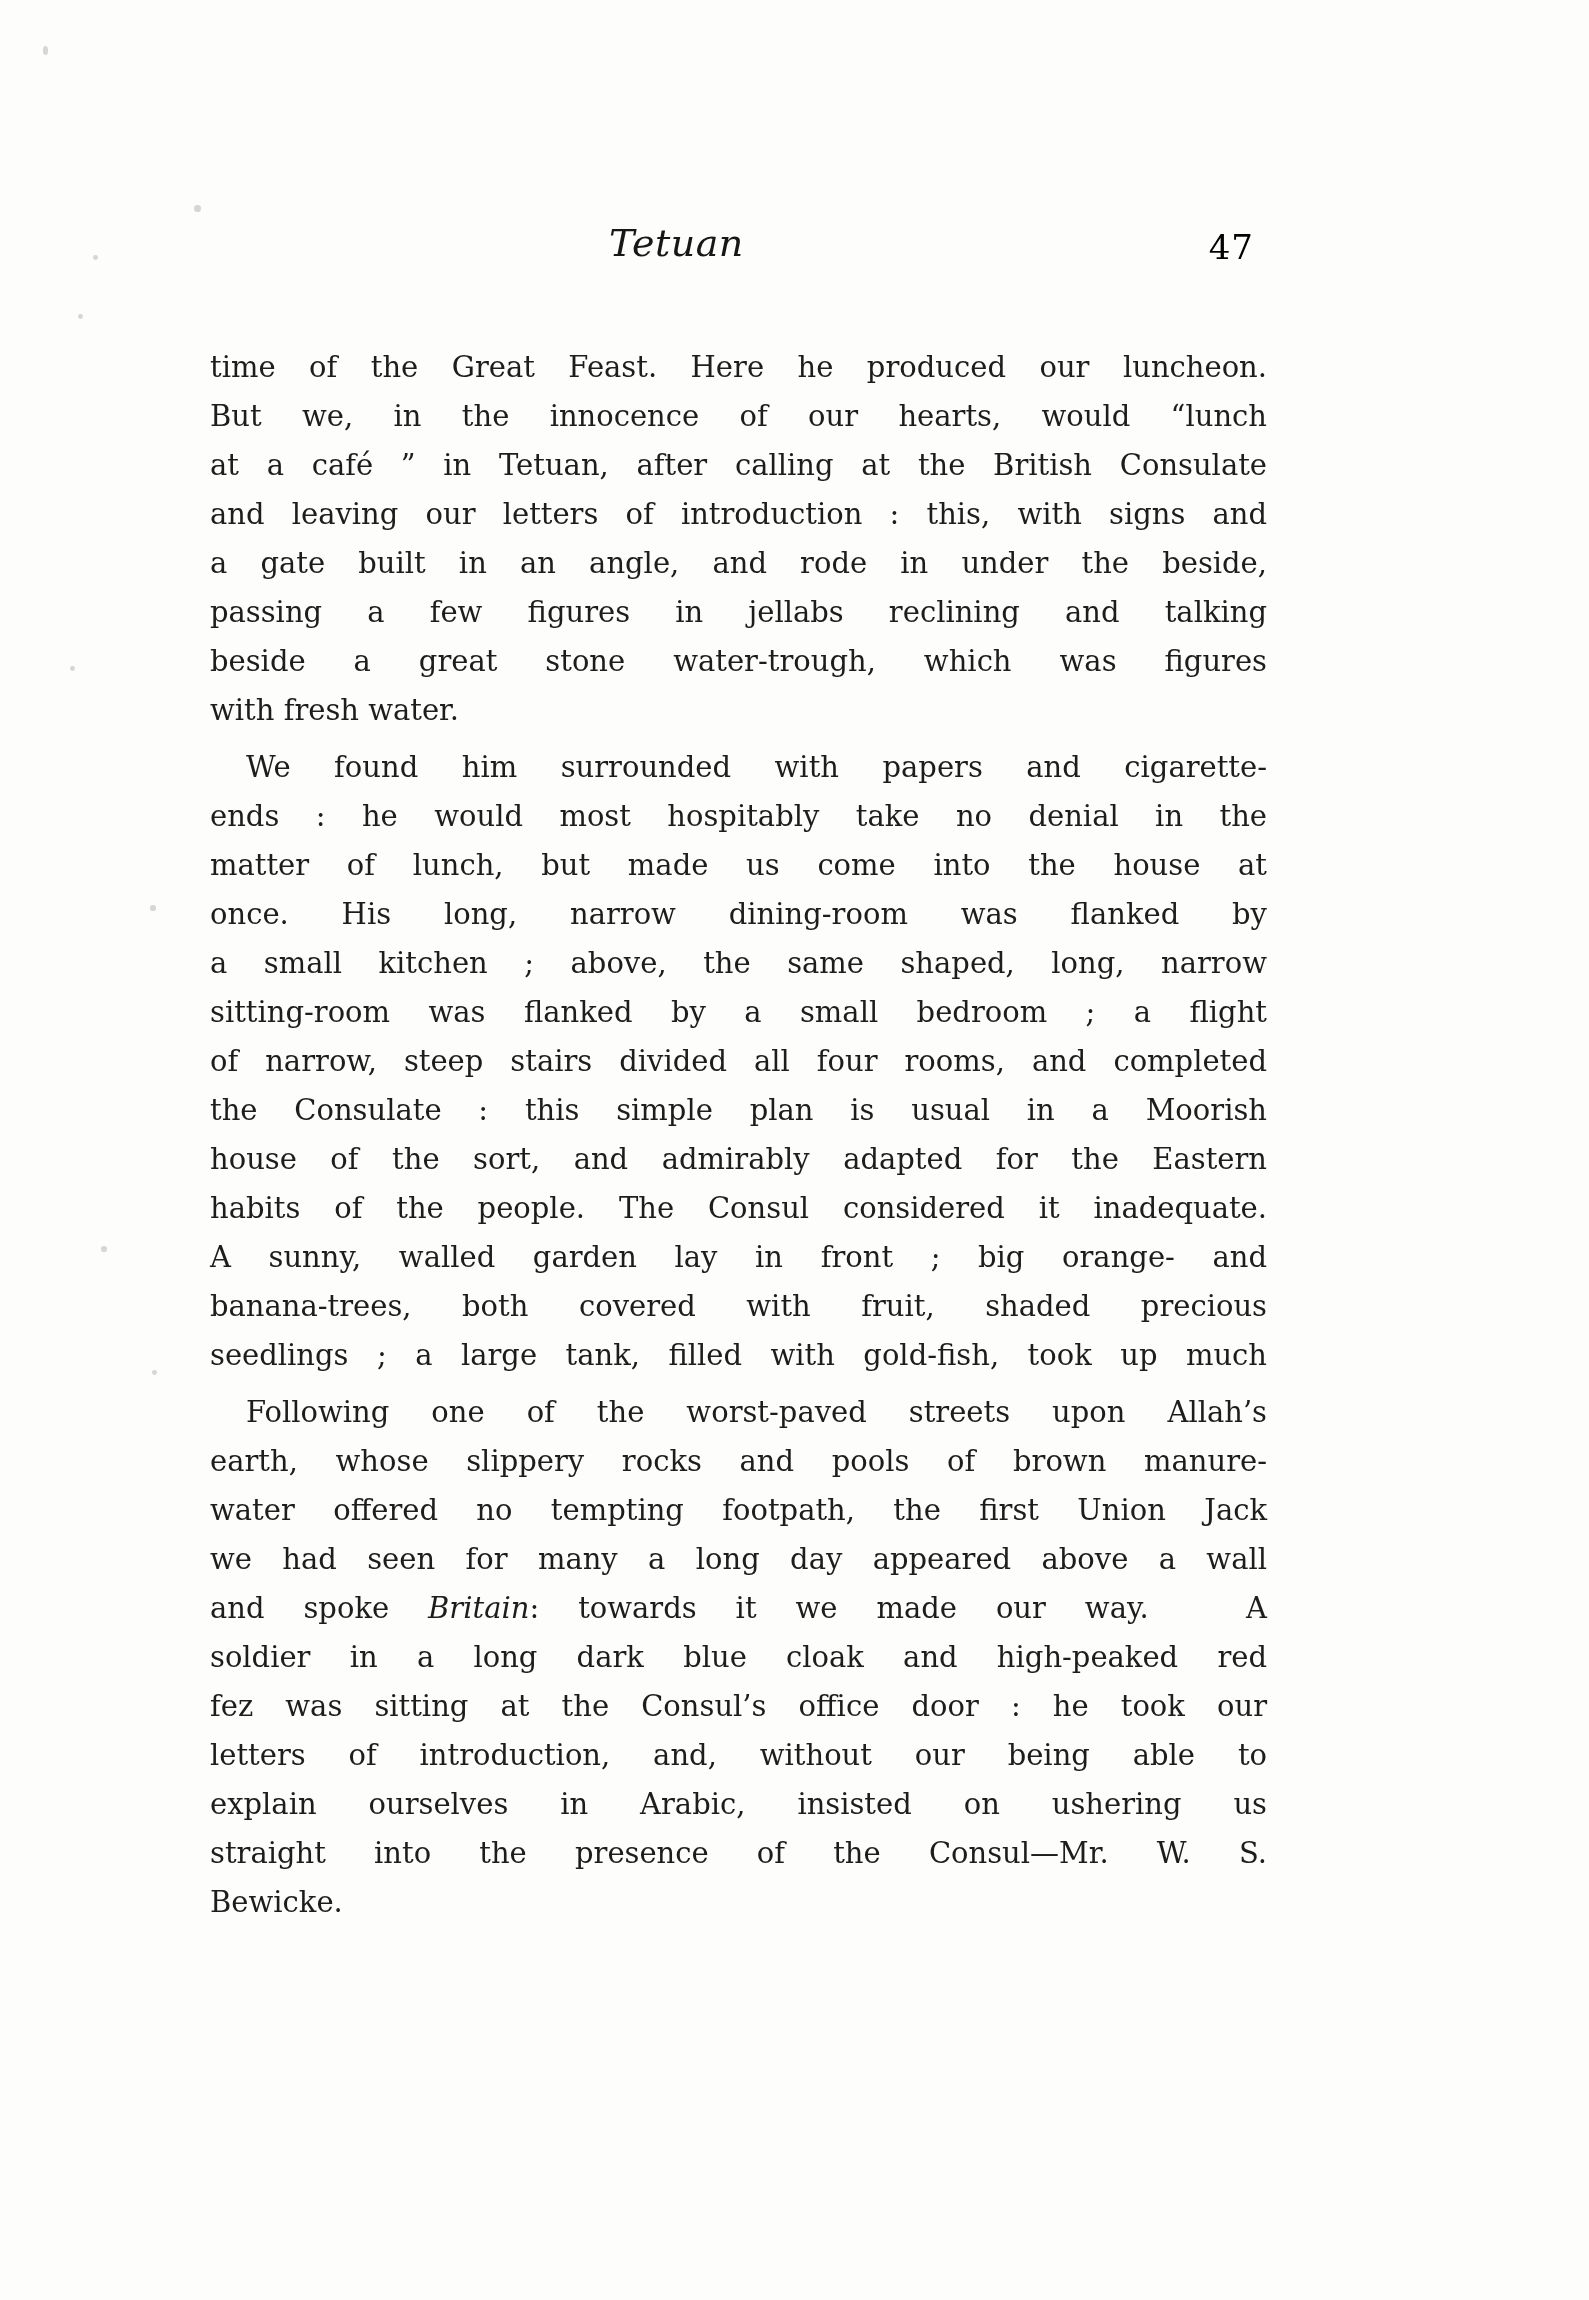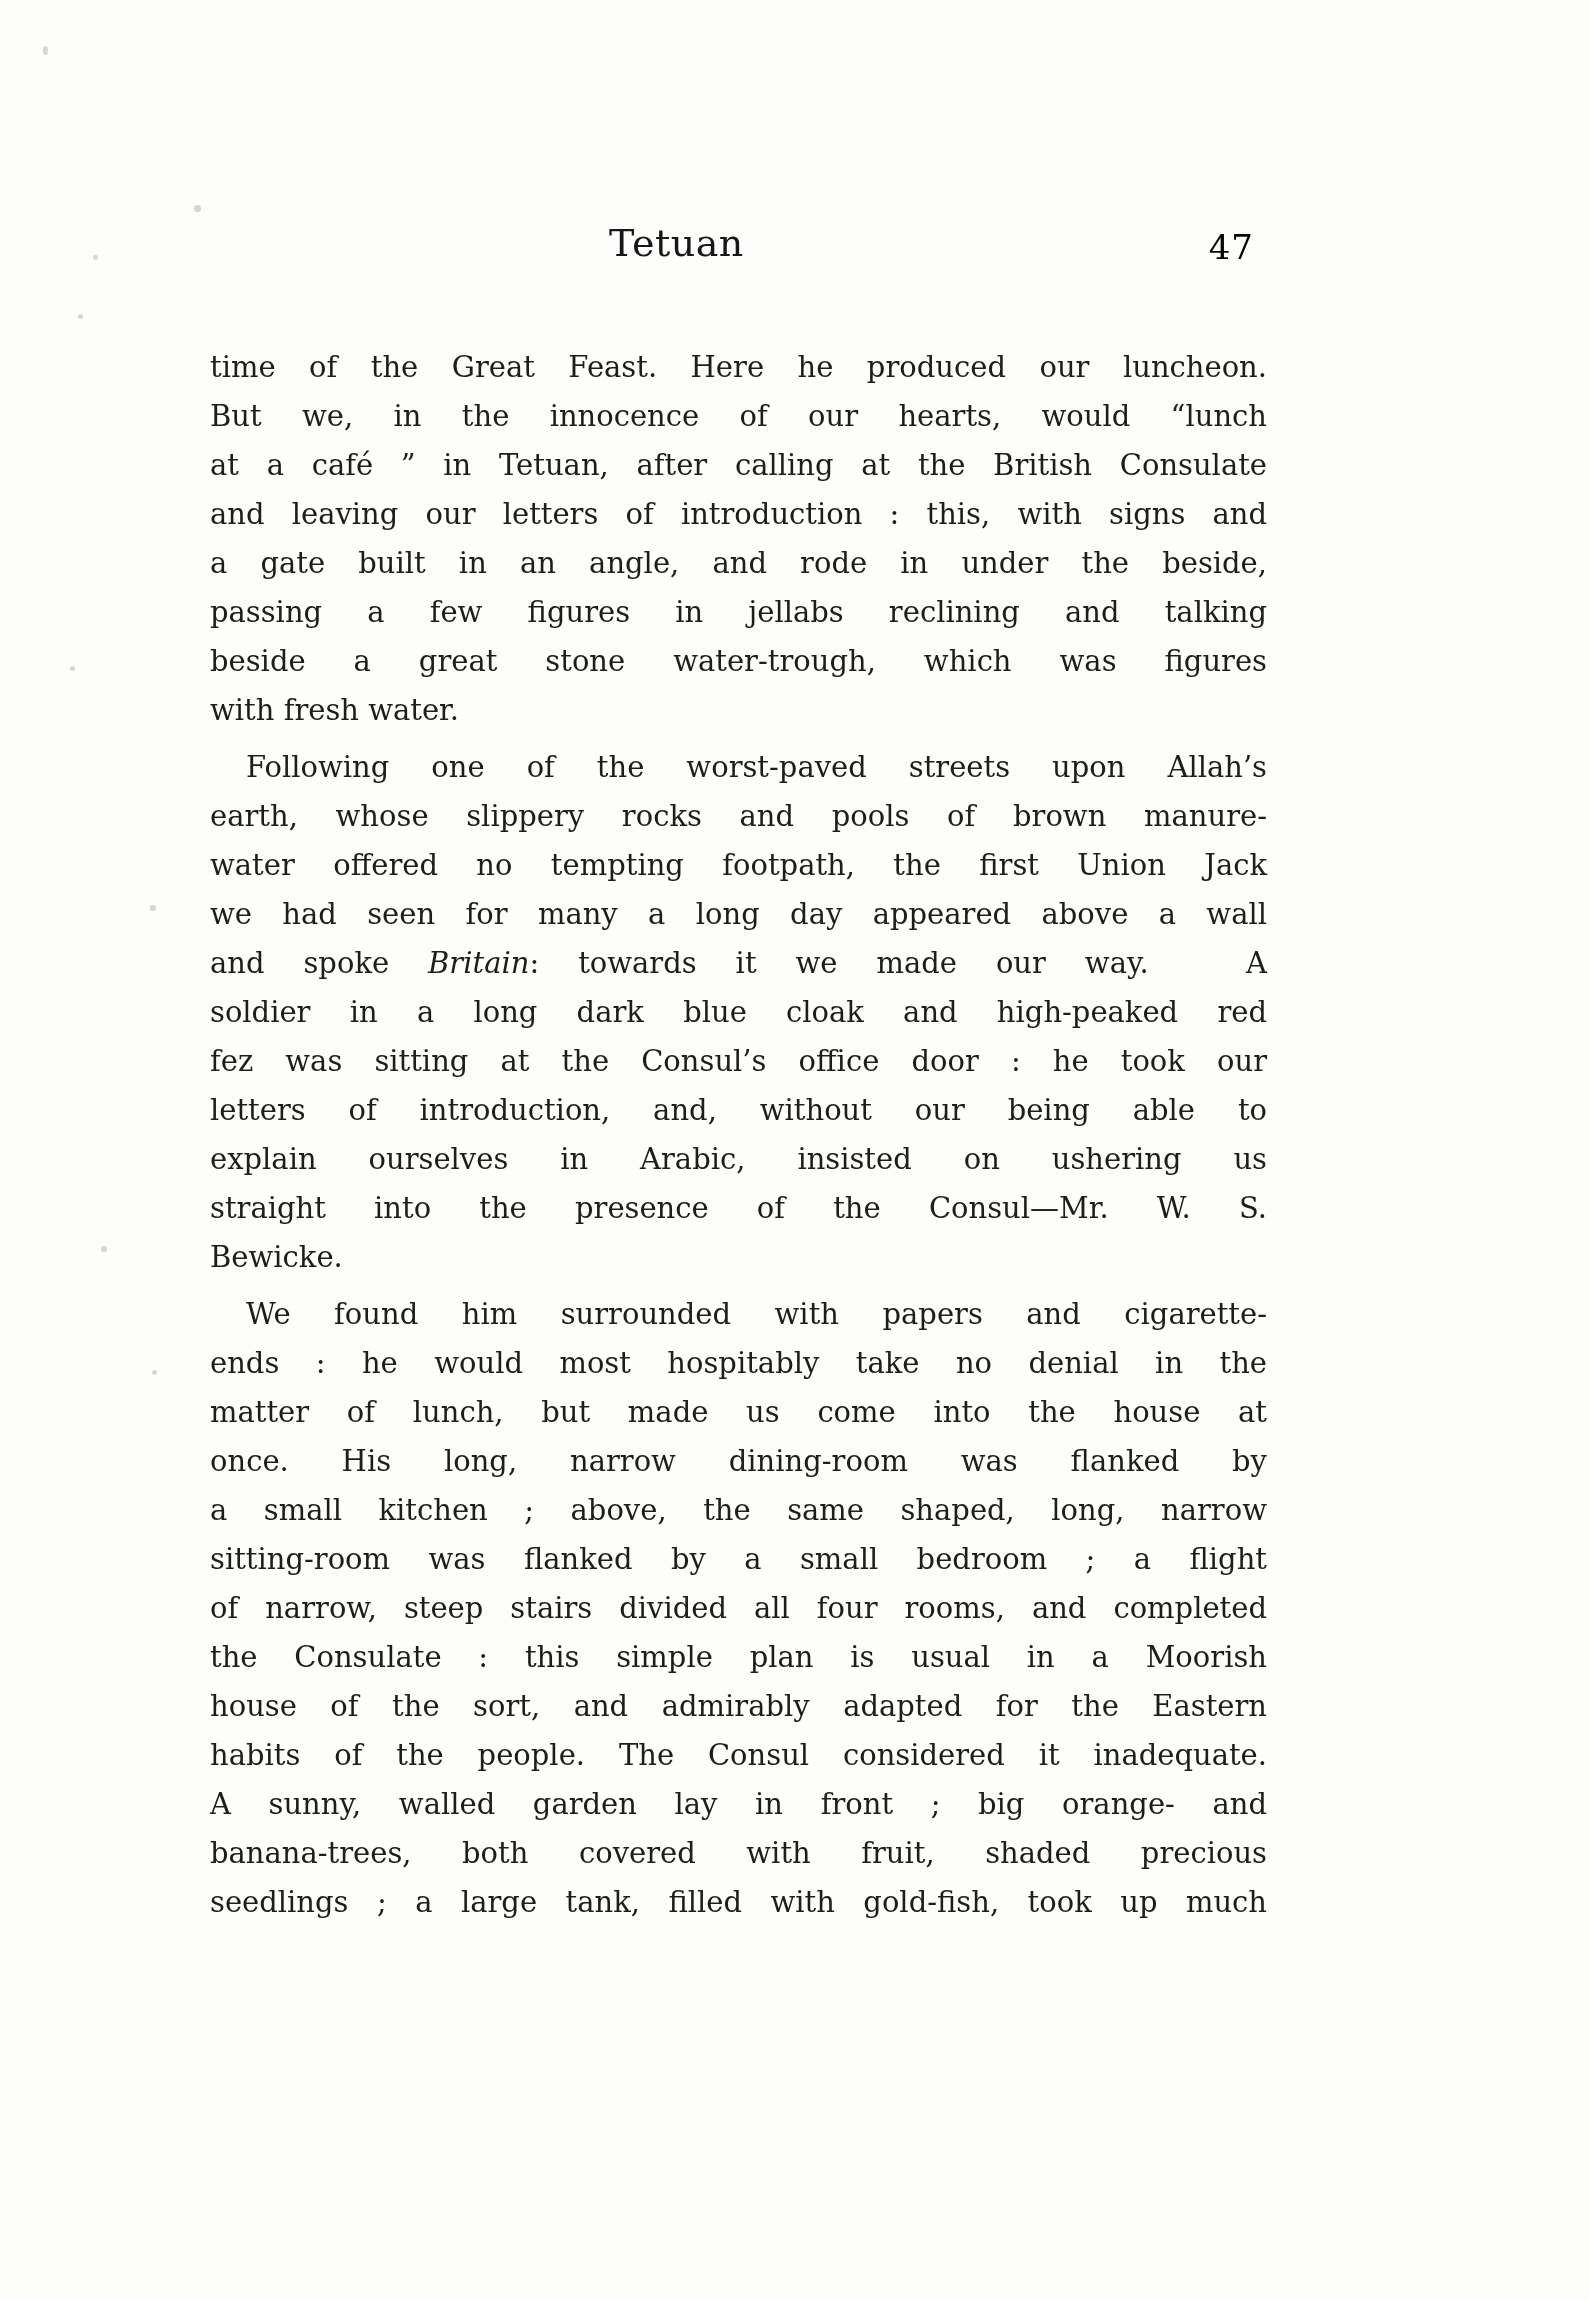--- a/index.html
+++ b/index.html
@@ -31,20 +31,21 @@
     height: 57px;
   }
   .header-title {
     position: absolute;
     left: 409px;
     top: 0;
     font-size: 38px;
     letter-spacing: 0.5px;
     color: #171717;
     white-space: nowrap;
+    font-style: italic;
   }
   .header-folio {
     position: absolute;
     right: 21px;
     top: 5.7px;
     font-size: 34px;
     color: #000000;
     letter-spacing: 1px;
   }
   .body-text {
@@ -108,44 +109,44 @@
       <span class="ln just">But  we,  in  the  innocence  of  our  hearts,  would  “lunch</span>
       <span class="ln just">at a café ” in Tetuan, after calling  at  the British Consulate</span>
       <span class="ln just">and leaving our letters of introduction : this, with signs and</span>
       <span class="ln just">a  gate  built  in  an  angle, and  rode  in  under the beside,</span>
       <span class="ln just">passing  a  few  figures  in  jellabs  reclining  and  talking</span>
       <span class="ln just">beside  a  great  stone  water-trough,  which  was  figures</span>
       <span class="ln">with  fresh  water.</span>
     </p>
 
     <p class="para">
-      <span class="ln just"><span class="indent"></span><span>Following  one  of  the  worst-paved  streets  upon  Allah’s</span></span>
-      <span class="ln just">earth,  whose  slippery  rocks  and  pools  of  brown  manure-</span>
-      <span class="ln just">water  offered  no  tempting  footpath,  the  first  Union  Jack</span>
-      <span class="ln just">we  had  seen  for  many  a  long  day  appeared above a wall</span>
-      <span class="ln just">and&nbsp; spoke&nbsp; <span class="it">Britain</span>:&nbsp; towards&nbsp; it&nbsp; we&nbsp; made&nbsp; our&nbsp; way.&nbsp; &nbsp; &nbsp;A</span>
-      <span class="ln just">soldier  in  a  long  dark  blue  cloak  and  high-peaked  red</span>
-      <span class="ln just">fez  was  sitting  at  the  Consul’s  office  door :  he  took  our</span>
-      <span class="ln just">letters  of  introduction,  and,  without  our  being  able  to</span>
-      <span class="ln just">explain  ourselves  in  Arabic,  insisted  on  ushering  us</span>
-      <span class="ln just">straight  into  the  presence  of  the  Consul—Mr.  W.  S.</span>
-      <span class="ln">Bewicke.</span>
-    </p>
-
-    <p class="para">
       <span class="ln just"><span class="indent"></span><span>We  found  him  surrounded  with  papers  and  cigarette-</span></span>
       <span class="ln just">ends :  he  would  most  hospitably  take  no  denial  in  the</span>
       <span class="ln just">matter  of  lunch,  but  made  us  come  into  the  house  at</span>
       <span class="ln just">once.     His  long,  narrow  dining-room  was  flanked  by</span>
       <span class="ln just">a small  kitchen ;  above,  the  same shaped,  long,  narrow</span>
       <span class="ln just">sitting-room  was  flanked  by  a  small  bedroom ;  a  flight</span>
       <span class="ln just">of narrow, steep stairs divided all four rooms, and completed</span>
       <span class="ln just">the  Consulate :  this  simple  plan  is  usual  in  a  Moorish</span>
       <span class="ln just">house  of  the  sort,  and admirably adapted  for  the  Eastern</span>
       <span class="ln just">habits of the people.    The Consul considered it inadequate.</span>
       <span class="ln just">A  sunny,  walled  garden  lay  in  front ;  big  orange-  and</span>
       <span class="ln just">banana-trees,  both  covered  with  fruit,  shaded  precious</span>
       <span class="ln just">seedlings ;  a  large tank, filled with gold-fish, took up much</span>
     </p>
 
+    <p class="para">
+      <span class="ln just"><span class="indent"></span><span>Following  one  of  the  worst-paved  streets  upon  Allah’s</span></span>
+      <span class="ln just">earth,  whose  slippery  rocks  and  pools  of  brown  manure-</span>
+      <span class="ln just">water  offered  no  tempting  footpath,  the  first  Union  Jack</span>
+      <span class="ln just">we  had  seen  for  many  a  long  day  appeared above a wall</span>
+      <span class="ln just">and&nbsp; spoke&nbsp; <span class="it">Britain</span>:&nbsp; towards&nbsp; it&nbsp; we&nbsp; made&nbsp; our&nbsp; way.&nbsp; &nbsp; &nbsp;A</span>
+      <span class="ln just">soldier  in  a  long  dark  blue  cloak  and  high-peaked  red</span>
+      <span class="ln just">fez  was  sitting  at  the  Consul’s  office  door :  he  took  our</span>
+      <span class="ln just">letters  of  introduction,  and,  without  our  being  able  to</span>
+      <span class="ln just">explain  ourselves  in  Arabic,  insisted  on  ushering  us</span>
+      <span class="ln just">straight  into  the  presence  of  the  Consul—Mr.  W.  S.</span>
+      <span class="ln">Bewicke.</span>
+    </p>
+
   </div>
 </div>
 
 
 </body></html>

